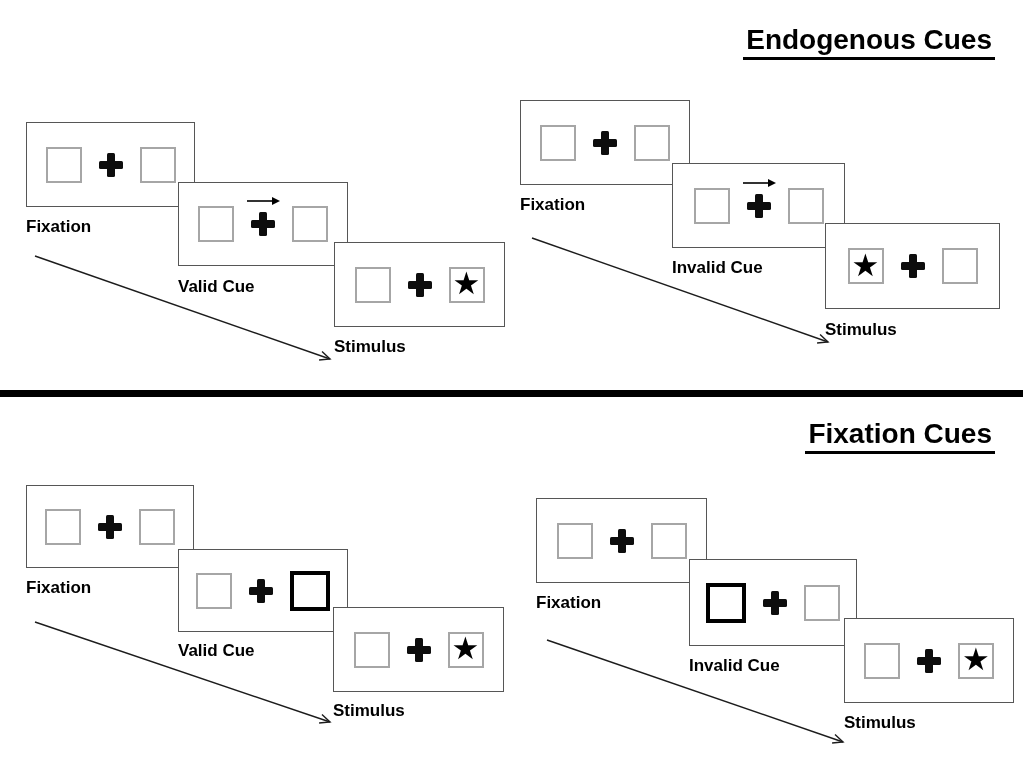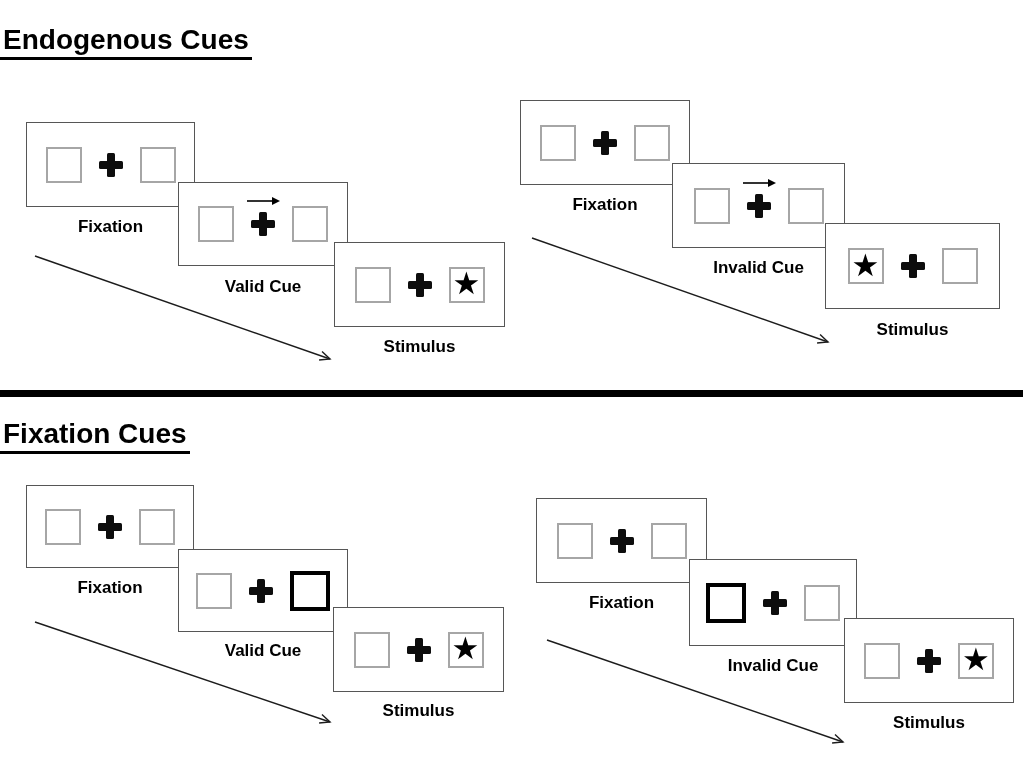--- a/index.html
+++ b/index.html
@@ -1,37 +1,37 @@
 <!DOCTYPE html>
 <html><head>
 <meta charset="utf-8">
 <style>
   html,body{margin:0;padding:0;background:#fff;}
   .stage{
     position:relative;width:1023px;height:767px;background:#ffffff;
     font-family:"Liberation Sans","DejaVu Sans",sans-serif;color:#000;overflow:hidden;
   }
   .arrows-layer{position:absolute;left:0;top:0;width:1023px;height:767px;}
-  .section-title{position:absolute;left:0;width:995px;text-align:left;
+  .section-title{position:absolute;left:0;width:995px;text-align:right;
     font-size:28px;font-weight:bold;line-height:33px;}
   .section-title span{display:inline-block;border-bottom:3px solid #000;padding:0 3px 1px;}
   .divider{position:absolute;left:0;top:390px;width:1023px;height:7px;background:#000;}
   .card{
     position:absolute;background:#fff;border:1.5px solid #565656;box-sizing:border-box;
     display:flex;align-items:center;justify-content:center;gap:17px;
   }
   .box{width:36px;height:36px;border:2px solid #a6a6a6;background:#fff;box-sizing:border-box;
     display:flex;align-items:center;justify-content:center;flex:none;}
   .box.bold{width:40px;height:40px;border:4px solid #000;}
   .star{font-size:31px;line-height:31px;color:#000;transform:translateY(-1px);}
   .pluswrap{position:relative;width:24px;height:24px;flex:none;}
   .plus-h{position:absolute;left:0;top:8px;width:24px;height:8px;background:#0d0d0d;border-radius:1.5px;}
   .plus-v{position:absolute;left:8px;top:0;width:8px;height:24px;background:#0d0d0d;border-radius:1.5px;}
   .cue-arrow{position:absolute;left:50%;transform:translateX(-50%);top:-17px;}
-  .step-label{position:absolute;text-align:center;font-size:17px;font-weight:bold;line-height:22px;}
+  .step-label{position:absolute;font-size:17px;font-weight:bold;line-height:22px;}
 </style>
 </head>
 <body>
 
 <div class="stage">
 
   <svg class="arrows-layer" width="1023" height="767" viewBox="0 0 1023 767" xmlns="http://www.w3.org/2000/svg">
     <defs>
       <marker id="ah" markerWidth="16" markerHeight="14" refX="11" refY="5.5" orient="auto" markerUnits="userSpaceOnUse">
         <path d="M1,1 L11,5.5 L1,10" fill="none" stroke="#1c1c1c" stroke-width="1.4"></path>

